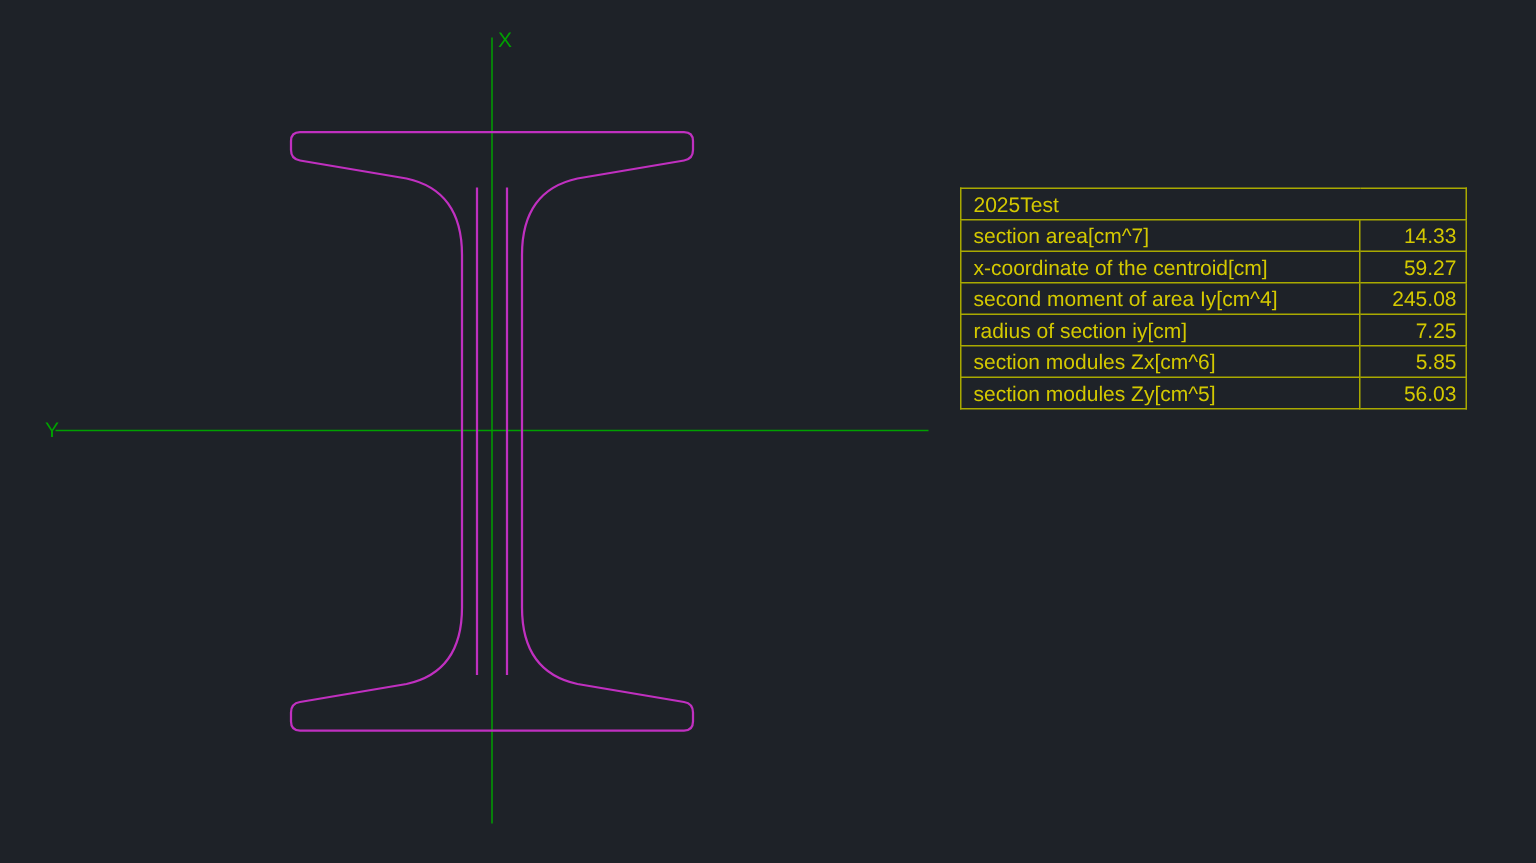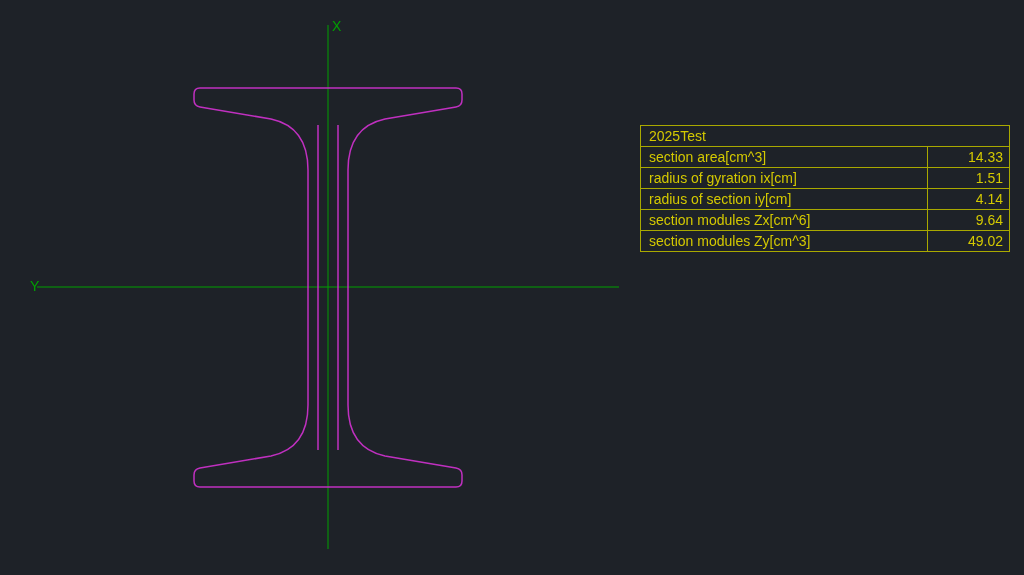--- a/index.html
+++ b/index.html
@@ -20,21 +20,21 @@
   .axis-label {
     position: absolute;
     color: #00a000;
     font-size: 14px;
     font-family: Arial, sans-serif;
   }
   .props-table {
     position: absolute;
     left: 640px;
     top: 125px;
-    width: 370px;
+    width: 338px;
     border-collapse: collapse;
     color: #d4c900;
     font-size: 14px;
   }
   .props-table td, .props-table th {
     border: 1px solid #a9a900;
     padding: 2px 6px 2px 8px;
     height: 16px;
     line-height: 16px;
     font-weight: normal;
@@ -108,35 +108,39 @@
 
   <div class="axis-label" style="left:332px; top:18px;">X</div>
   <div class="axis-label" style="left:30px; top:278px;">Y</div>
 
   <table class="props-table">
     <tbody>
         <tr class="title-row">
       <td colspan="2">2025Test</td>
     </tr>
     <tr>
-      <td>section area[cm^3]</td>
+      <td>section area[cm^7]</td>
       <td class="val">14.33</td>
     </tr>
     <tr>
-      <td>radius of gyration ix[cm]</td>
-      <td class="val">1.51</td>
+      <td>x-coordinate of the centroid[cm]</td>
+      <td class="val">59.27</td>
+    </tr>
+    <tr>
+      <td>second moment of area Iy[cm^4]</td>
+      <td class="val">245.08</td>
     </tr>
     <tr>
       <td>radius of section iy[cm]</td>
-      <td class="val">4.14</td>
+      <td class="val">7.25</td>
     </tr>
     <tr>
       <td>section modules Zx[cm^6]</td>
-      <td class="val">9.64</td>
+      <td class="val">5.85</td>
     </tr>
     <tr>
-      <td>section modules Zy[cm^3]</td>
-      <td class="val">49.02</td>
+      <td>section modules Zy[cm^5]</td>
+      <td class="val">56.03</td>
     </tr>
   </tbody>
     </table>
 
 </div>
 
 </body></html>

